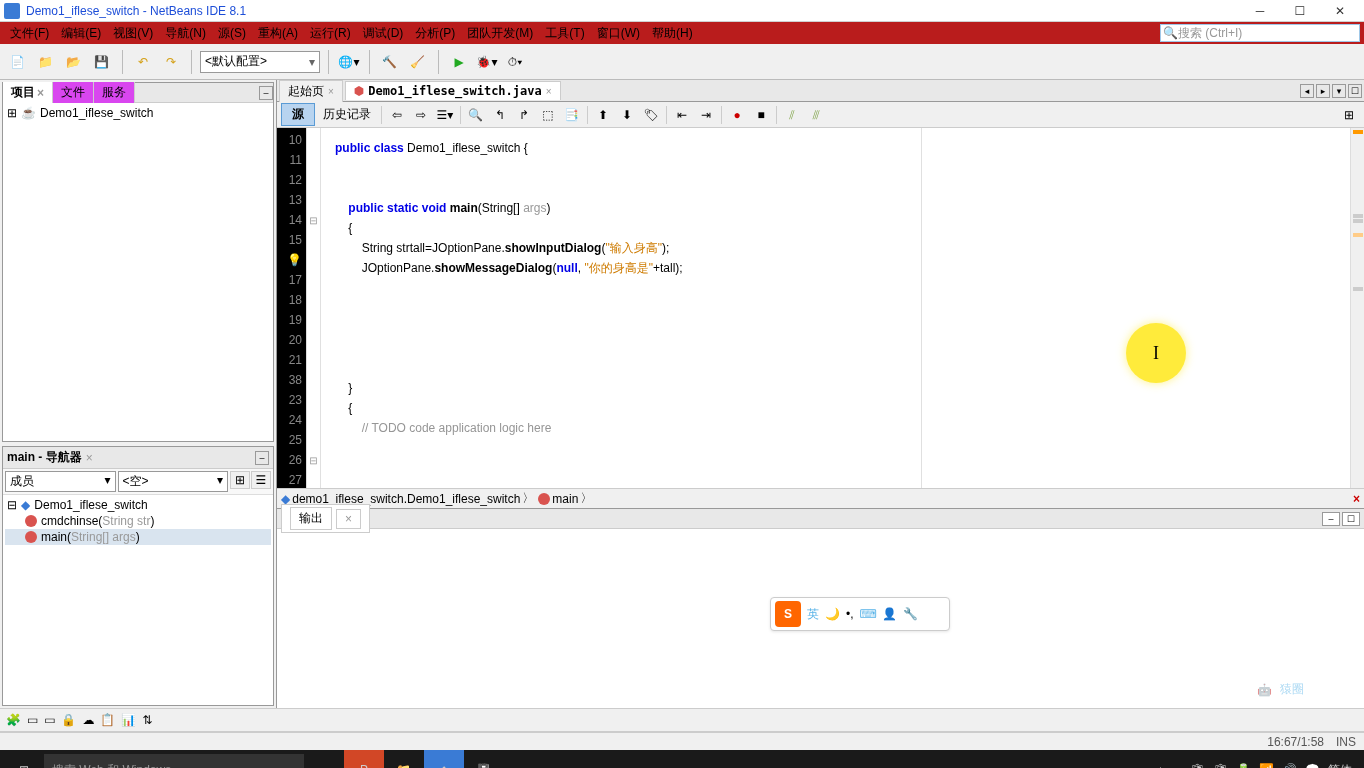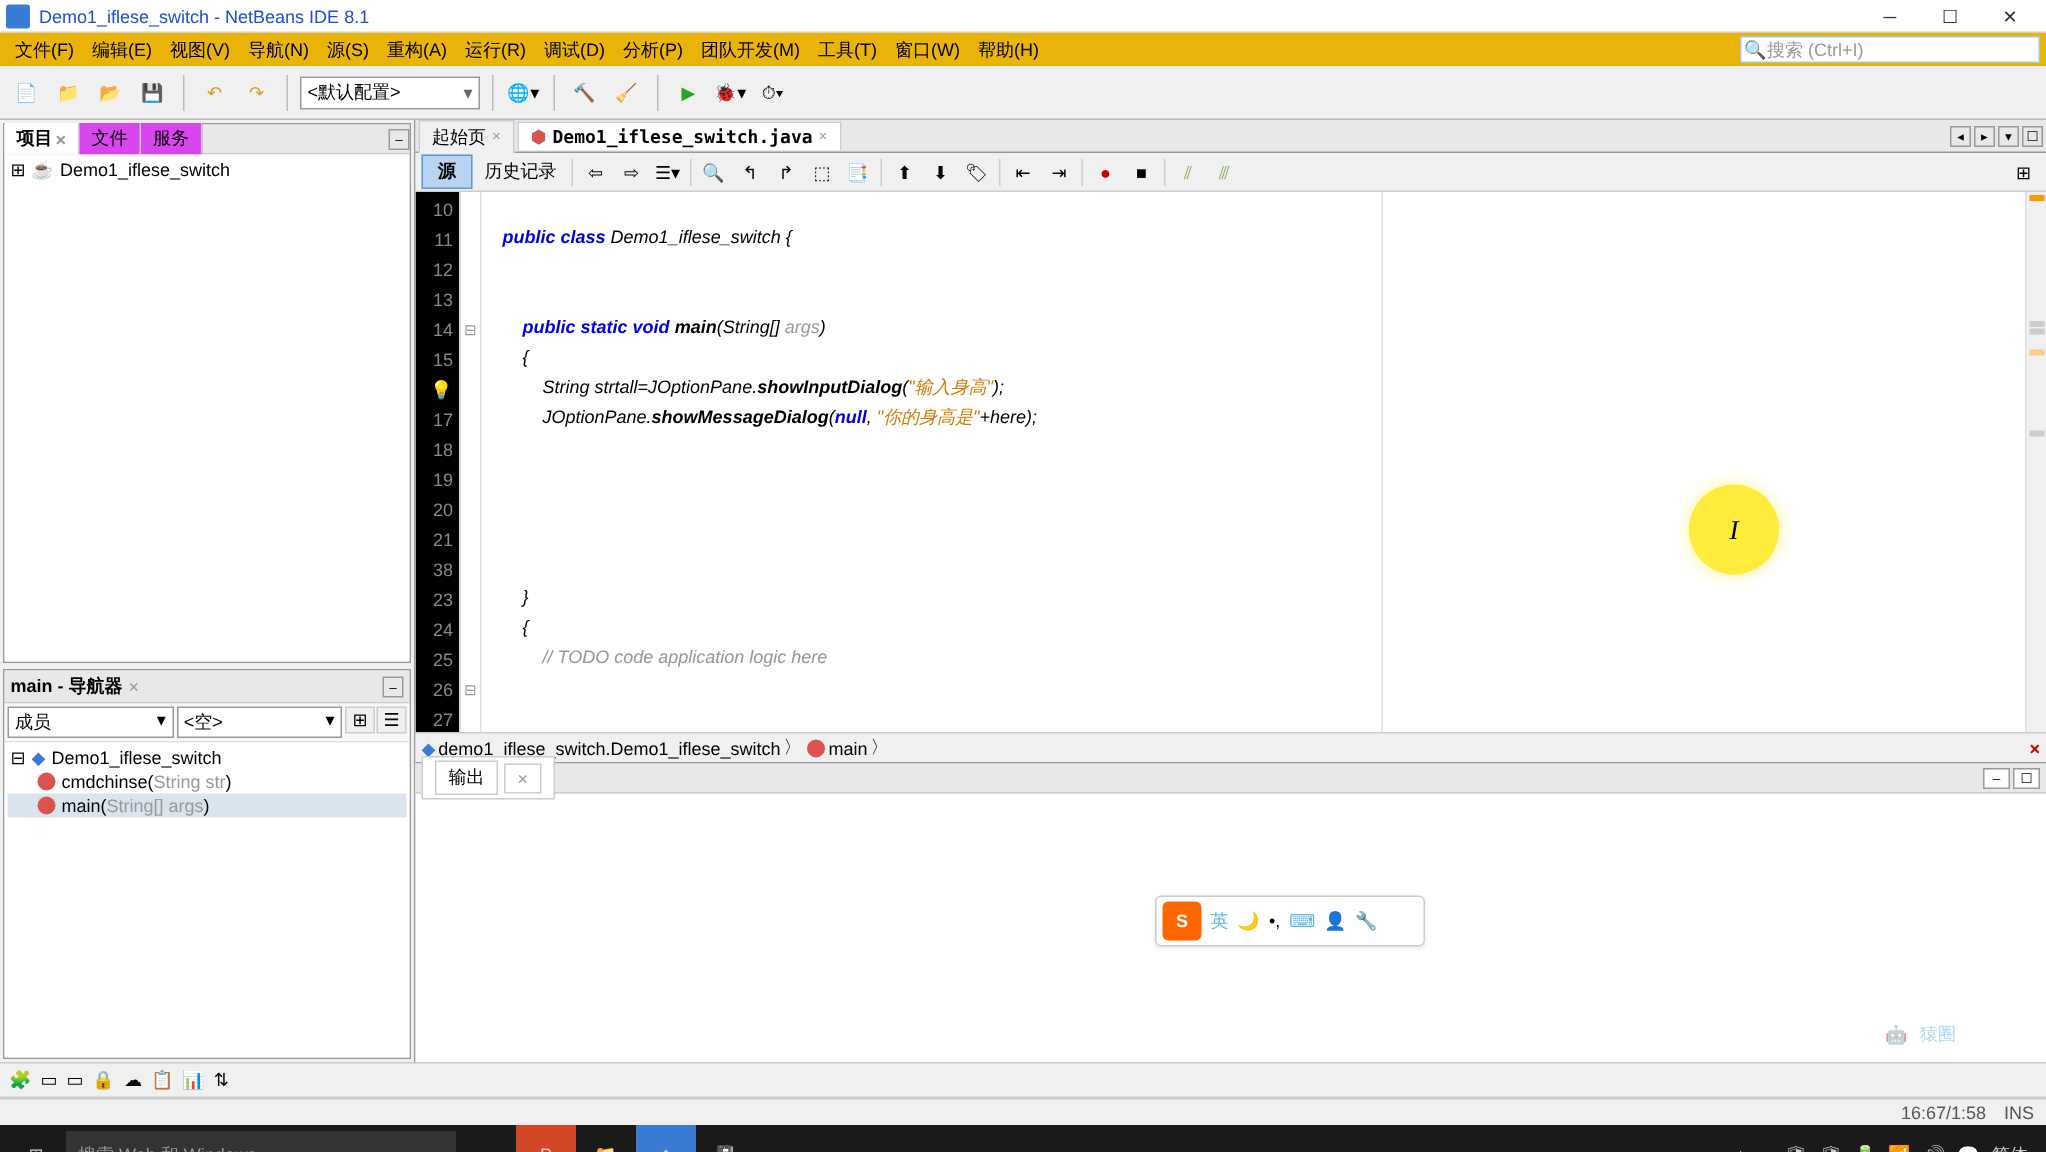--- a/index.html
+++ b/index.html
@@ -1,21 +1,21 @@
 <!DOCTYPE html>
 <html><head>
 <meta charset="utf-8">
 <style>
 *{box-sizing:border-box;margin:0;padding:0;font-family:"Microsoft YaHei",SimSun,sans-serif;font-size:12px;}
 body{background:#f0f0f0;overflow:hidden;height:768px;width:1364px;}
 .titlebar{height:22px;background:#fff;border-bottom:1px solid #d0d0d0;display:flex;align-items:center;padding:0 4px;}
 .titlebar .icon{width:16px;height:16px;background:#3a7bd5;border-radius:2px;margin-right:6px;}
 .titlebar .title{color:#1d4ed8;flex:1;}
 .titlebar .winbtn{width:40px;height:20px;display:flex;align-items:center;justify-content:center;color:#333;}
-.menubar{height:22px;background:#eab308;display:flex;align-items:center;padding:0 4px;}
+.menubar{height:22px;background:#b91c1c;display:flex;align-items:center;padding:0 4px;}
 .menubar .mitem{padding:2px 6px;}
 .searchbox{margin-left:auto;width:200px;height:18px;border:1px solid #a0c8e8;background:#fff;display:flex;align-items:center;padding:0 2px;color:#999;}
 .toolbar{height:36px;background:#f0f0f0;border-bottom:1px solid #bbb;display:flex;align-items:center;padding:0 6px;gap:4px;}
 .tbtn{width:24px;height:24px;display:flex;align-items:center;justify-content:center;border-radius:2px;}
 .sep{width:1px;height:24px;background:#bbb;margin:0 4px;}
 .combo{width:120px;height:22px;border:1px solid #999;background:#fff;display:flex;align-items:center;padding:0 4px;}
 .combo .arr{margin-left:auto;color:#666;}
 .main{display:flex;height:628px;}
 .left{width:277px;display:flex;flex-direction:column;border-right:1px solid #999;}
 .panel{background:#f0f0f0;border:1px solid #999;margin:2px;display:flex;flex-direction:column;}
@@ -38,21 +38,21 @@
 .etab .close{color:#999;font-size:10px;}
 .editor-toolbar{height:26px;background:#f0f0f0;border-bottom:1px solid #ccc;display:flex;align-items:center;padding:0 4px;gap:2px;}
 .etbtn{width:22px;height:22px;display:flex;align-items:center;justify-content:center;}
 .vsep{width:1px;height:18px;background:#ccc;margin:0 2px;}
 .srcbtn{background:#b8d4f0;border:1px solid #5a9bd5;padding:2px 10px;font-weight:bold;}
 .editor{flex:1;display:flex;background:#fff;position:relative;overflow:hidden;}
 .gutter{width:30px;background:#000000;border-right:1px solid #ddd;text-align:right;padding:2px 4px 0 0;color:#888;font-family:monospace;}
 .gutter div{height:20px;line-height:20px;}
 .foldcol{width:14px;background:#fff;border-right:1px solid #e0e0e0;padding-top:2px;}
 .foldcol div{height:20px;display:flex;align-items:center;justify-content:center;color:#999;font-size:10px;}
-.code{flex:1;font-family:"Courier New",monospace;font-size:13px;padding:20px 4px;position:relative;font-style:italic;}
+.code{flex:1;font-family:"Courier New",monospace;font-size:13px;padding:10px 4px;position:relative;}
 .code .line{height:20px;line-height:20px;white-space:pre;}
 .kw{color:#0000e6;font-weight:bold;}
 .mname{font-weight:bold;}
 .str{color:#ce7b00;}
 .comment{color:#969696;}
 .param{color:#999;}
 .line.hl{background:#fff8dc;}
 .sel{background:#5a7fa8;color:#fff;}
 .margin-line{position:absolute;left:600px;top:0;bottom:0;width:1px;background:#e0e0e0;}
 .cursor-highlight{position:absolute;width:60px;height:60px;background:#ffeb3b;border-radius:50%;left:805px;top:195px;display:flex;align-items:center;justify-content:center;font-family:serif;font-size:18px;box-shadow:0 0 10px rgba(255,235,59,0.6);}
@@ -281,21 +281,21 @@
           <div></div>
       </div>
       <div class="code">
         <div class="margin-line"></div>
         <div class="line">   <span class="kw">public</span> <span class="kw">class</span><span> Demo1_iflese_switch {</span></div>
         <div class="line"></div>
         <div class="line"></div>
         <div class="line">       <span class="kw">public</span> <span class="kw">static</span> <span class="kw">void</span> <span class="mname">main</span>(String[] <span class="param">args</span><span>)</span></div>
         <div class="line">       <span>{</span></div>
         <div class="line">           <span>String strtall=JOptionPane.</span><span class="mname">showInputDialog</span><span>(</span><span class="str">"输入身高"</span><span>);</span></div>
-        <div class="line">           <span>JOptionPane.</span><span class="mname">showMessageDialog</span><span>(</span><span class="kw">null</span><span>, </span><span class="str">"你的身高是"</span><span>+here);</span></div>
+        <div class="line">           <span>JOptionPane.</span><span class="mname">showMessageDialog</span><span>(</span><span class="kw">null</span><span>, </span><span class="str">"你的身高是"</span><span>+tall);</span></div>
         <div class="line"></div>
           <div class="line"></div>
           <div class="line"></div>
           <div class="line"></div>
           <div class="line"></div>
         <div class="line">       <span>}</span></div>
         <div class="line">       <span>{</span></div>
         <div class="line">           <span class="comment">// TODO code application logic here</span></div>
         <div class="cursor-highlight">I</div>
       </div>

